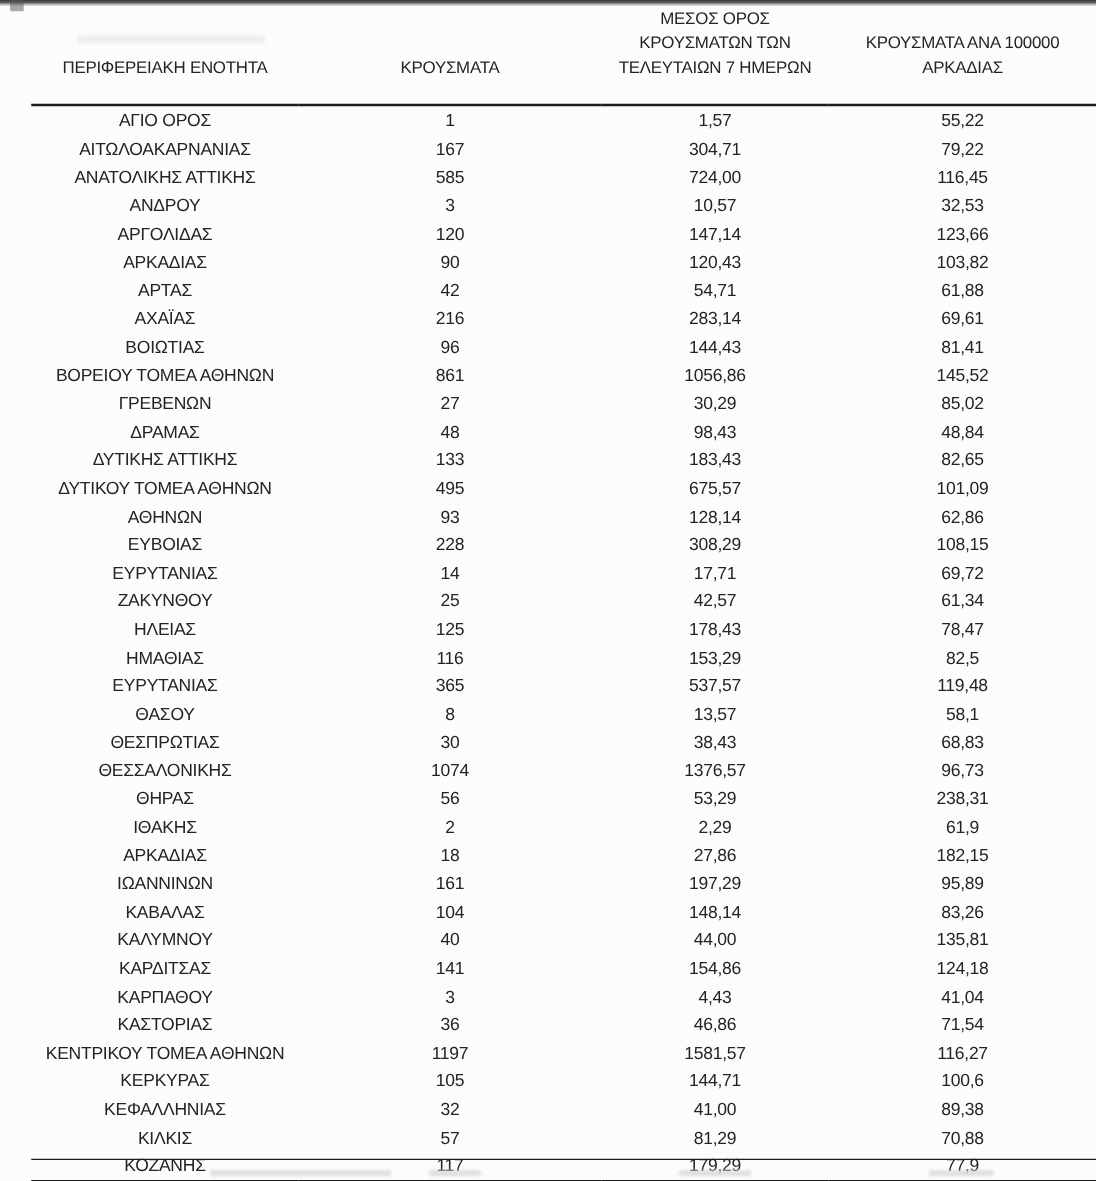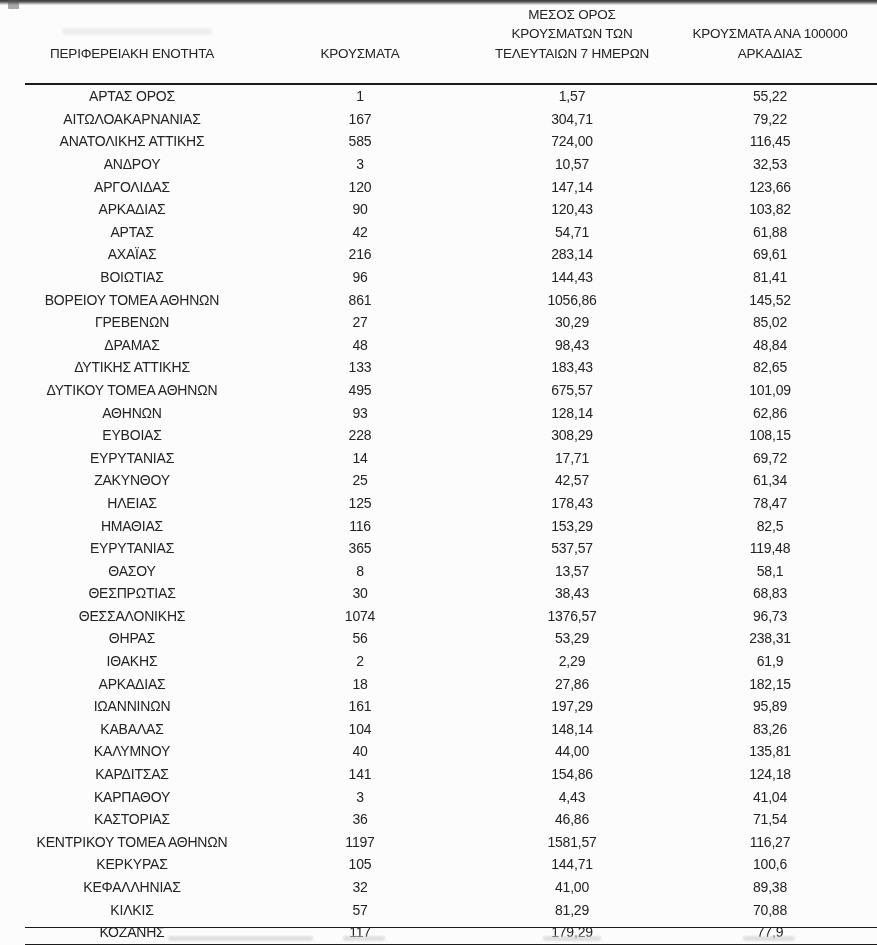--- a/index.html
+++ b/index.html
@@ -102,21 +102,21 @@
           <span class="hline">ΤΕΛΕΥΤΑΙΩΝ 7 ΗΜΕΡΩΝ</span>
         </th>
         <th>
           <span class="hline">ΚΡΟΥΣΜΑΤΑ ΑΝΑ 100000</span>
           <span class="hline">ΑΡΚΑΔΙΑΣ</span>
         </th>
       </tr>
     </thead>
     <tbody>
         <tr>
-          <td>ΑΡΤΑΣ ΟΡΟΣ</td>
+          <td>ΑΓΙΟ ΟΡΟΣ</td>
           <td>1</td>
           <td>1,57</td>
           <td>55,22</td>
         </tr>
         <tr>
           <td>ΑΙΤΩΛΟΑΚΑΡΝΑΝΙΑΣ</td>
           <td>167</td>
           <td>304,71</td>
           <td>79,22</td>
         </tr>

